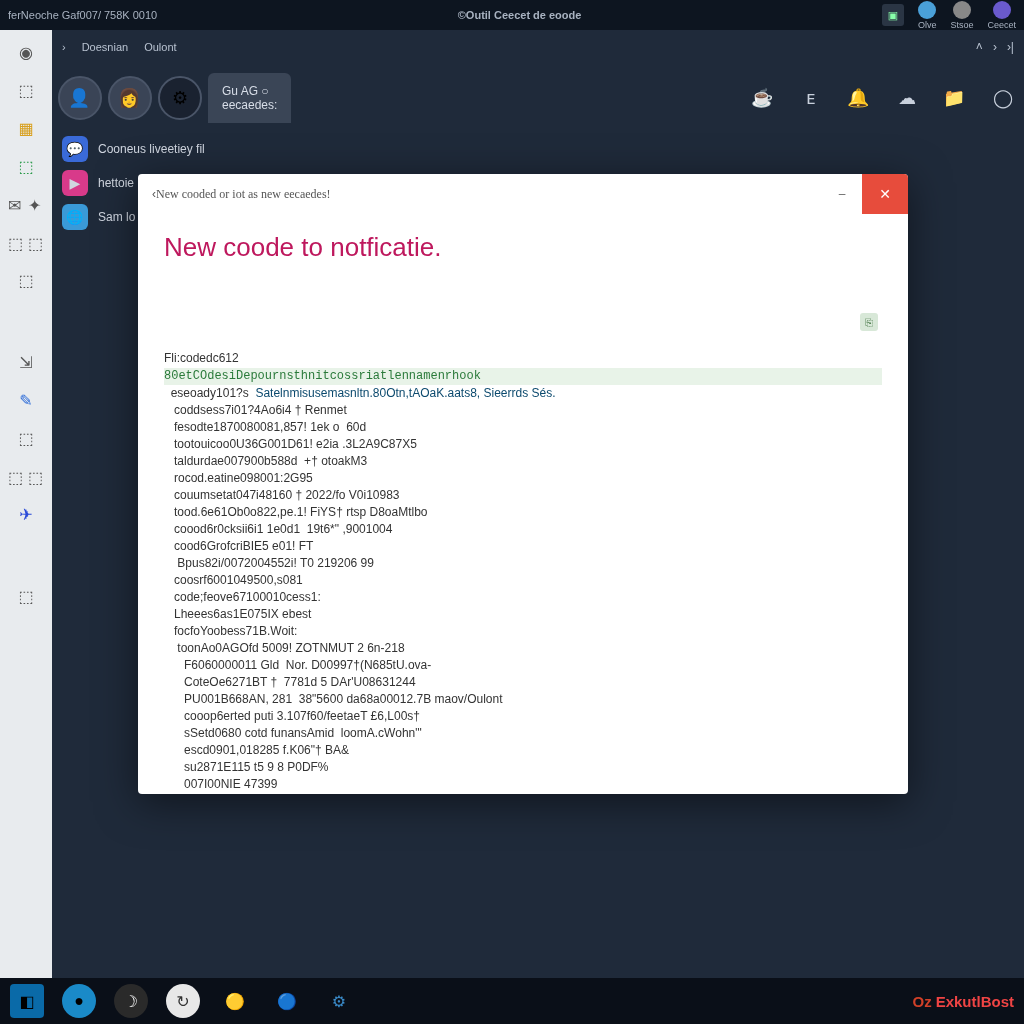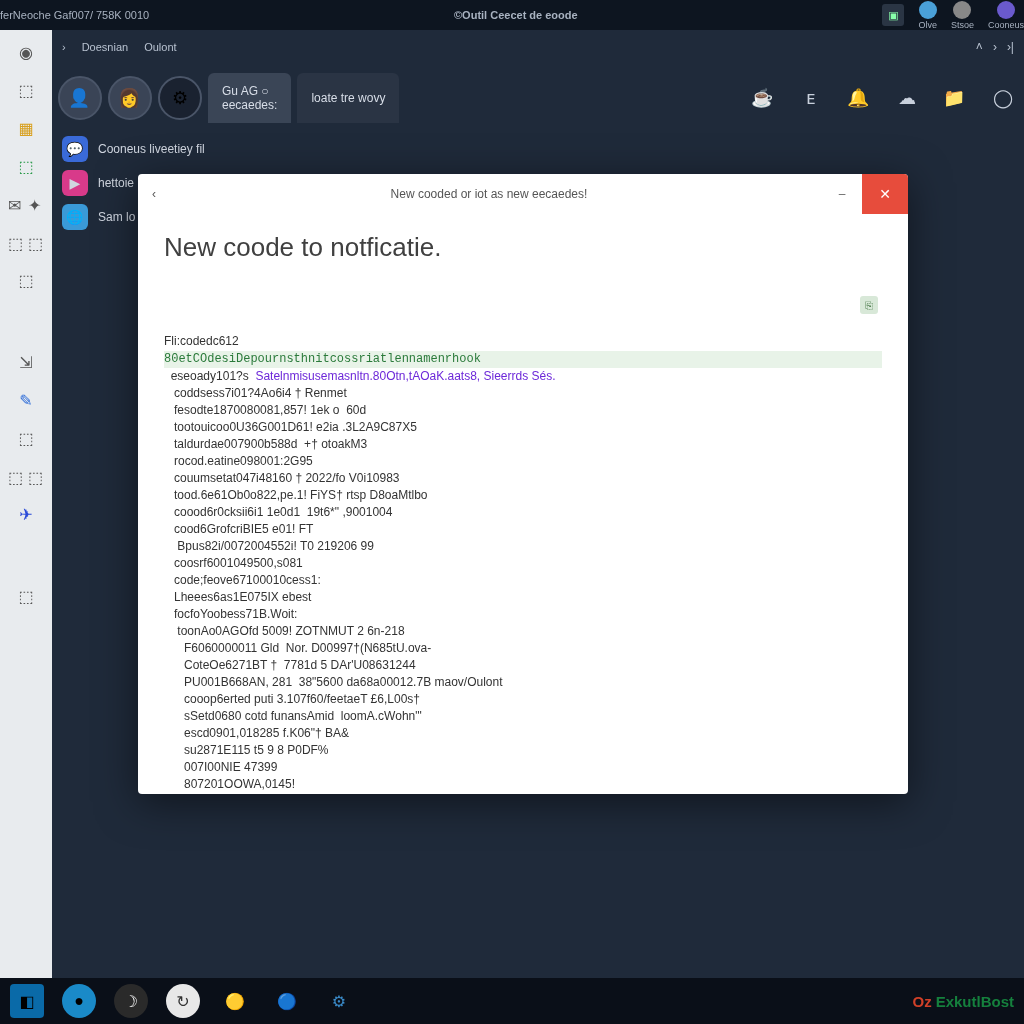--- a/index.html
+++ b/index.html
@@ -1,19 +1,19 @@
 <!DOCTYPE html>
 <html><head>
 <meta charset="utf-8">
 <style>
 * { margin:0; padding:0; box-sizing:border-box; font-family: -apple-system, "Segoe UI", sans-serif; }
 body { width:1024px; height:1024px; background:#1a2332; overflow:hidden; position:relative; }
 
 
-.titlebar { height:30px; background:#0d1520; display:flex; align-items:center; color:#a8b2c0; font-size:11px; padding:0 0; }
+.titlebar { height:30px; background:#0d1520; display:flex; align-items:center; color:#a8b2c0; font-size:11px; padding:0 8px; }
 .titlebar .left { flex:0 0 auto; }
 .titlebar .center { flex:1; text-align:center;font-weight:bold; }
 .titlebar .right { flex:0 0 auto; display:flex; gap:14px; align-items:center; }
 .titlebar .ticon { width:22px; height:22px; background:#2a3544; border-radius:3px; display:flex; align-items:center; justify-content:center; font-size:11px; color:#8fa; }
 .titlebar .tlabel { display:flex; flex-direction:column; align-items:center; font-size:9px; line-height:10px; }
 .titlebar .tdot { width:18px; height:18px; border-radius:50%; margin-bottom:1px; }
 
 
 .rail { position:absolute; left:0; top:30px; width:52px; bottom:46px; background:#e8ebee; display:flex; flex-direction:column; align-items:center; padding-top:10px; gap:14px; }
 .rail .ri { width:24px; height:24px; display:flex; align-items:center; justify-content:center; color:#555; font-size:16px; cursor:pointer; }
@@ -36,55 +36,55 @@
 .toolicon { width:30px; height:30px; display:flex; align-items:center; justify-content:center; color:#c8d0dc; font-size:18px; margin:0 6px; cursor:pointer; }
 
 
 .chanlist { padding-left:6px; }
 .chan { height:34px; display:flex; align-items:center; gap:10px; color:#d0d6e0; font-size:12px; padding-left:4px; }
 .chan .cicon { width:26px; height:26px; border-radius:6px; display:flex; align-items:center; justify-content:center; font-size:14px; }
 
 
 .modal { position:absolute; left:138px; top:174px; width:770px; height:620px; background:#fff; border-radius:4px; box-shadow:0 8px 40px rgba(0,0,0,0.5); display:flex; flex-direction:column; }
 .modal .mhead { height:40px; display:flex; align-items:center; padding:0 0 0 14px; font-size:12px; color:#555; }
-.modal .mtitle { flex:1; text-align:center; }
+.modal .mtitle { flex:1; text-align:left;font-family:Liberation Serif, serif; }
 .modal .mmin { width:40px; text-align:center; color:#666; cursor:pointer; }
 .modal .mclose { width:46px; height:40px; background:#e74c3c; color:#fff; display:flex; align-items:center; justify-content:center; font-size:14px; cursor:pointer; border-radius:0 4px 0 0; }
 .modal .mbody { flex:1; padding:18px 26px; overflow:hidden; }
-.modal .heading { font-size:26px; font-weight:400; color:#404040; margin-bottom:19px; }
+.modal .heading { font-size:26px; font-weight:400; color:#be185d; margin-bottom:36px; }
 .modal .codeblock { font-family: "Consolas","Courier New",monospace; font-size:12px; line-height:17px; color:#333; white-space:pre; position:relative; }
 .modal .codeblock .hl { background:#e8f3e8; color:#2a7a3a; display:inline-block; width:100%;font-family:Liberation Mono, monospace; }
-.modal .codeblock .green { color:#6d28d9; }
+.modal .codeblock .green { color:#0c4a6e; }
 .modal .copybadge { position:absolute; right:4px; top:14px; width:18px; height:18px; background:#d8e8d8; border-radius:3px; font-size:10px; display:flex; align-items:center; justify-content:center; color:#4a7a4a; }
 
 
 .taskbar { position:absolute; left:0; right:0; bottom:0; height:46px; background:#0a0f18; display:flex; align-items:center; padding:0 10px; gap:18px; }
 .taskbar .tb { width:34px; height:34px; border-radius:50%; display:flex; align-items:center; justify-content:center; font-size:16px; cursor:pointer; }
 .taskbar .brand { margin-left:auto; color:#d04028; font-size:15px; font-weight:600; display:flex; align-items:center; gap:4px; }
-.taskbar .brand .bt { color:#15803d; }
+.taskbar .brand .bt { color:#ef4444; }
 </style>
 </head>
 <body>
 
 <div class="titlebar">
   <div class="left">ferNeoche Gaf007/ 758K 0010</div>
   <div class="center">©Outil Ceecet de eoode</div>
   <div class="right">
     <div class="ticon">▣</div>
     <div class="tlabel">
         <div class="tdot" style="background:#4aa0d8"></div>
         <span>Olve</span>
       </div>
     <div class="tlabel">
         <div class="tdot" style="background:#888"></div>
         <span>Stsoe</span>
       </div>
     <div class="tlabel">
         <div class="tdot" style="background:#6a5acd"></div>
-        <span>Cooneus</span>
+        <span>Ceecet</span>
       </div>
   </div>
 </div>
 
 <div class="rail">
   <div class="ri">◉</div>
   <div class="ri">⬚</div>
   <div class="ri" style="color:#d8a020">▦</div>
   <div class="ri" style="color:#2a9a4a">⬚</div>
   <div class="ri pair">
@@ -121,23 +121,20 @@
     </div>
   </div>
 
   <div class="identrow">
     <div class="avatar">👤</div>
     <div class="avatar">👩</div>
     <div class="avatar" style="background:#1a2230">⚙</div>
     <div class="tabchip">
       <span>Gu AG ○</span>
       <span>eecaedes:</span>
-    </div>
-    <div class="tabchip alt">
-      <span>loate tre wovy</span>
     </div>
     <div class="spacer"></div>
     <div class="toolicon">☕</div>
     <div class="toolicon">ᴇ</div>
     <div class="toolicon">🔔</div>
     <div class="toolicon">☁</div>
     <div class="toolicon" style="color:#d8a020">📁</div>
     <div class="toolicon">◯</div>
   </div>
 

